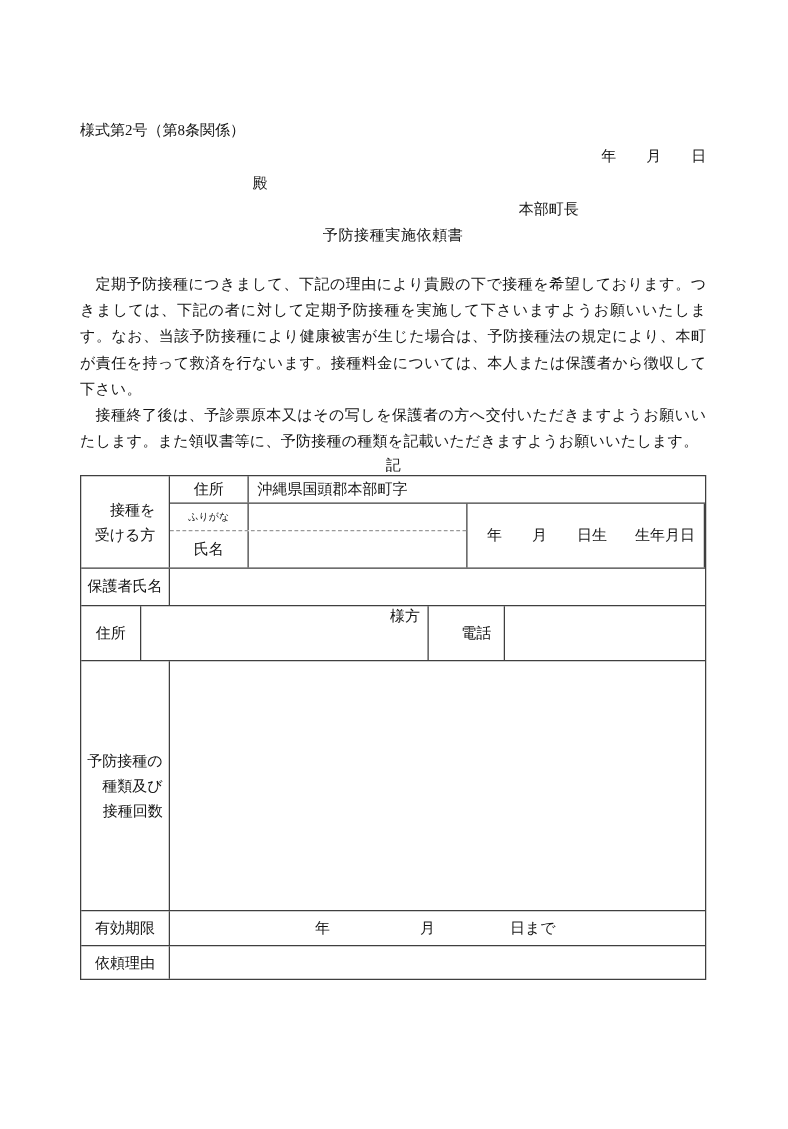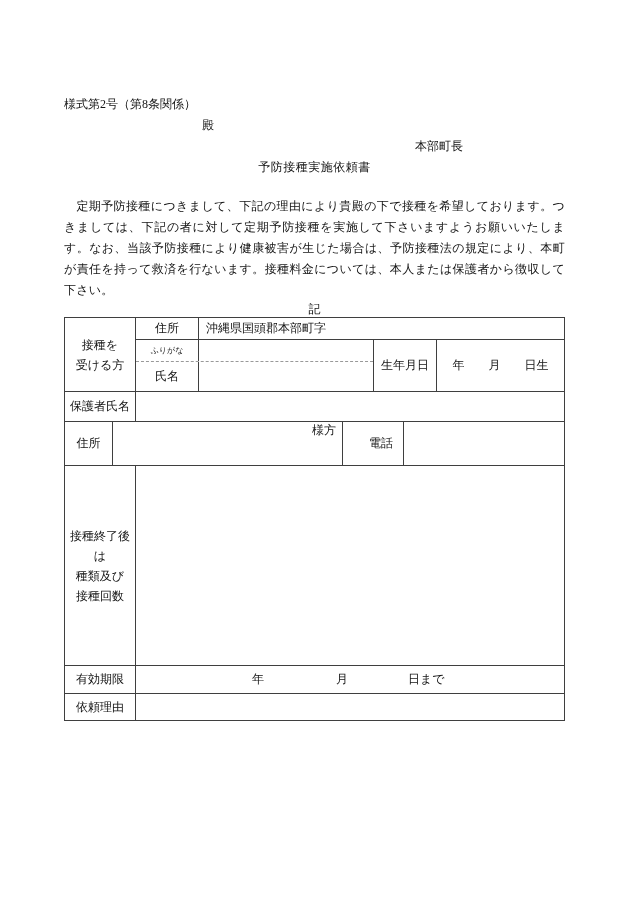--- a/index.html
+++ b/index.html
@@ -27,21 +27,21 @@
   .body-text { margin-top:18px; }
 
   .ki { line-height:16px; text-align:center; }
 
   
   .tbl { border:1px solid #3f3f3f; }
   .trow { display:flex; box-sizing:border-box; }
   .trow + .trow { border-top:1px solid #3f3f3f;gap:16px; }
   .cell { box-sizing:border-box; }
   .vline { border-right:1px solid #3f3f3f; }
-  .center { display:flex; align-items:center; justify-content:center; text-align:center; }
+  .center { display:flex; align-items:center; justify-content:center; text-align:right; }
   .w71 { width:71px; flex:none; }
   .w63 { width:63px; flex:none; }
   .w48 { width:48px; flex:none; }
   .w214{ width:214px; flex:none; }
   .w45 { width:45px; flex:none; }
   .flex1 { flex:1; min-width:0; }
   .prelabel { white-space:pre-line; line-height:20px; }
 
   .r-group { height:73px; }
   .r-guardian { height:30px; }
@@ -62,27 +62,29 @@
   .careof-cell { display:flex; align-items:flex-start; justify-content:flex-end; padding:0 6px 3px 0; }
   .valid-val { display:flex; align-items:center; padding-left:100px; }
 </style>
 </head>
 <body>
 
 <div class="page">
   <div class="content">
 
     <div class="form-no">様式第2号（第8条関係）</div>
+    <div class="date-line">年　　月　　日</div>
     <div class="addressee">殿</div>
     <div class="from-line">本部町長</div>
 
     <div class="doc-title">予防接種実施依頼書</div>
 
     <div class="body-text">
       <p>　定期予防接種につきまして、下記の理由により貴殿の下で接種を希望しております。つきましては、下記の者に対して定期予防接種を実施して下さいますようお願いいたします。なお、当該予防接種により健康被害が生じた場合は、予防接種法の規定により、本町が責任を持って救済を行ないます。接種料金については、本人または保護者から徴収して下さい。</p>
+      <p>　接種終了後は、予診票原本又はその写しを保護者の方へ交付いただきますようお願いいたします。また領収書等に、予防接種の種類を記載いただきますようお願いいたします。</p>
     </div>
 
     <div class="ki">記</div>
 
     <div class="tbl">
 
       <div class="trow r-group">
         <div class="cell w71 vline center prelabel">接種を
 受ける方</div>
         <div class="grp">
@@ -94,42 +96,42 @@
             <div class="namecol">
               <div class="furow">
                 <div class="cell w63 vline center furigana">ふりがな</div>
                 <div class="cell flex1"></div>
               </div>
               <div class="namerow">
                 <div class="cell w63 vline center">氏名</div>
                 <div class="cell flex1"></div>
               </div>
             </div>
+            <div class="cell flex1 center">年　　月　　日生</div>
             <div class="cell w63 vline center">生年月日</div>
-            <div class="cell flex1 center">年　　月　　日生</div>
           </div>
         </div>
       </div>
 
       <div class="trow r-guardian">
         <div class="cell w71 vline center">保護者氏名</div>
         <div class="cell flex1"></div>
       </div>
 
       <div class="trow r-stay">
         <div class="cell w48 vline center">住所</div>
         <div class="cell w214 vline careof-cell">
           <span>様方</span>
         </div>
         <div class="cell w45 vline center">電話</div>
         <div class="cell flex1"></div>
       </div>
 
       <div class="trow r-vacc">
-        <div class="cell w71 vline center prelabel">接種終了後は
+        <div class="cell w71 vline center prelabel">予防接種の
 種類及び
 接種回数</div>
         <div class="cell flex1"></div>
       </div>
 
       <div class="trow r-valid">
         <div class="cell w71 vline center">有効期限</div>
         <div class="cell flex1 valid-val">年　　　　　　月　　　　　日まで</div>
       </div>
 

